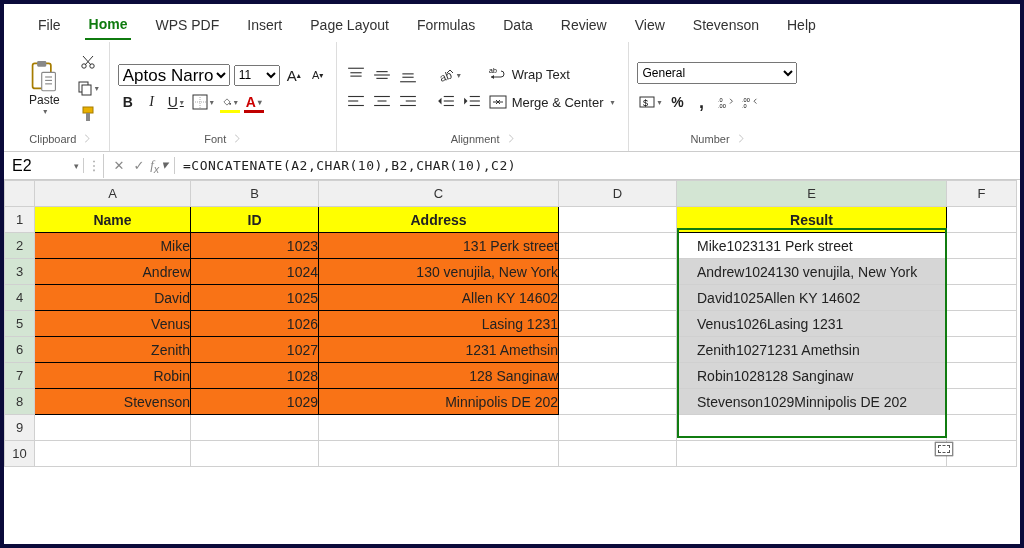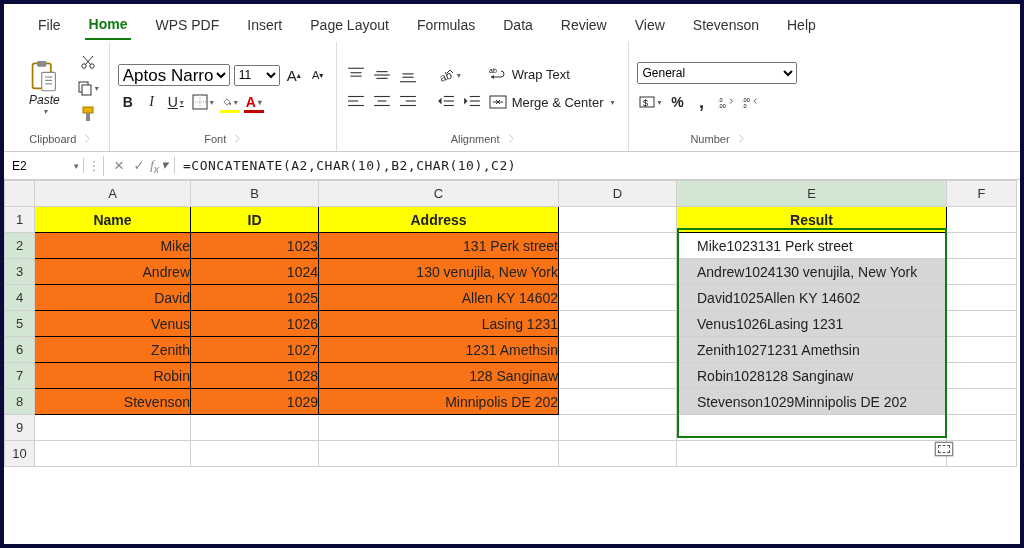--- a/index.html
+++ b/index.html
@@ -10,21 +10,21 @@
   .tabs div { padding: 6px 4px; cursor: pointer; text-align: center; }
   .tabs .active { border-bottom: 2px solid #0f7b0f; color: #0f7b0f; font-weight: 600; }
   
   
   .ribbon { display: flex; border-bottom: 1px solid #ccc; padding: 2px 8px 0 8px; height: 112px; }
   .group { border-right: 1px solid #ddd; padding: 4px 8px; display: flex; flex-direction: column; }
   .group-body { flex: 1; display: flex; align-items: center; }
   .group-label { text-align: center; font-size: 11px; color: #555; padding: 2px 0; position: relative; }
   .group-label::after { content: ""; display: inline-block; margin-left: 4px; width: 10px; height: 10px; border: 1px solid #aaa; border-bottom: none; border-left: none; transform: rotate(45deg) scale(0.5); position: relative; top: 1px; }
   
-  .clipboard-main { display: flex; flex-direction: column; align-items: center; justify-content: center; padding: 4px 8px; border: 1px solid transparent; border-radius: 3px; font-style: italic; }
+  .clipboard-main { display: flex; flex-direction: column; align-items: center; justify-content: center; padding: 4px 8px; border: 1px solid transparent; border-radius: 3px; }
   .clipboard-main svg { width: 28px; height: 32px; }
   .clipboard-side { display: flex; flex-direction: column; gap: 6px; padding-left: 6px; }
   .icon-btn { display: inline-flex; align-items: center; justify-content: center; padding: 2px; cursor: pointer; border-radius: 3px; }
   .icon-btn svg { width: 16px; height: 16px; }
   
   .font-group-body { display: flex; flex-direction: column; gap: 6px; }
   .font-row { display: flex; align-items: center; gap: 4px; }
   select.fontname { width: 112px; font-size: 17px; height: 22px; }
   select.fontsize { width: 46px; font-size: 12px; height: 21px; }
   .ab { width: 20px; text-align: center; font-size: 14px; }
@@ -43,21 +43,21 @@
 
   .number-body { display: flex; flex-direction: column; gap: 6px; }
   select.numfmt { width: 160px; font-size: 12px; height: 22px; }
   .num-row { display: flex; gap: 4px; align-items: center; }
   
   .dd { font-size: 8px; color: #666; padding-left: 2px; }
 
   
   .formula-bar { display: flex; align-items: center; border-bottom: 1px solid #ccc; height: 28px; }
   .name-box { width: 100px; border-right: 1px solid #ccc; padding: 2px 6px; display: flex; align-items: center; }
-  .name-box input { border: none; outline: none; width: 60px; font-size: 12px; }
+  .name-box input { border: none; outline: none; width: 60px; font-size: 16px; }
   .name-box .dd2 { font-size: 9px; color: #666; padding: 0 4px; }
   .fbar-btns { display: flex; align-items: center; gap: 2px; padding: 0 6px; border-right: 1px solid #ccc; color: #888; }
   .fbar-btns span { width: 18px; text-align: center; font-size: 13px; cursor: pointer; }
   .fbar-input { flex: 1; padding: 2px 8px; font-size: 13px; letter-spacing: 0.5px; font-family: Consolas, monospace; }
   
   
   .grid-wrap { position: relative; overflow: auto; height: 352px; }
   table.grid { border-collapse: collapse; table-layout: fixed; }
   .grid th, .grid td { border: 1px solid #d0d0d0; font-size: 14px; height: 26px; padding: 0; }
   .grid thead th { background: #f0f0f0; color: #333; font-weight: 400; text-align: center; font-size: 13px; }

